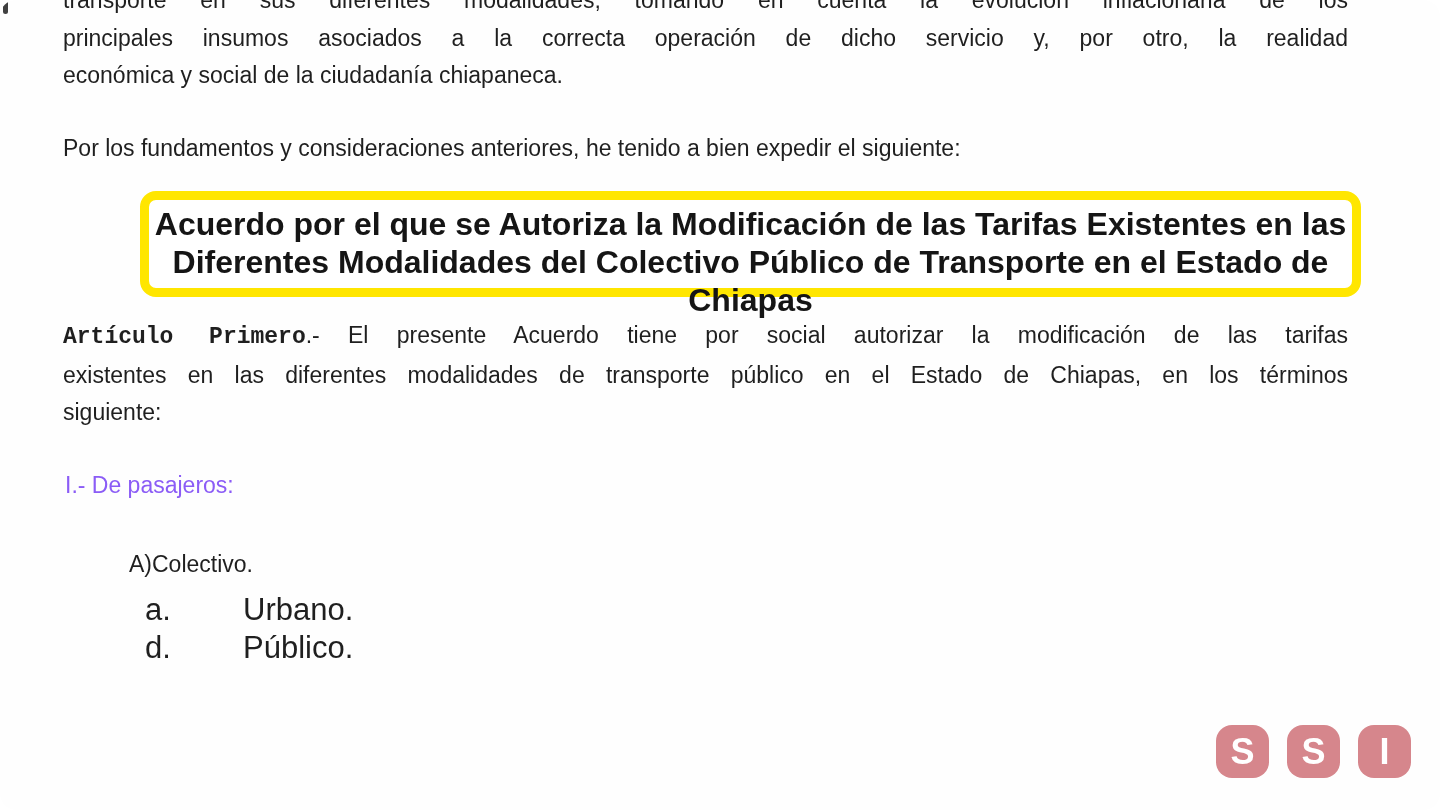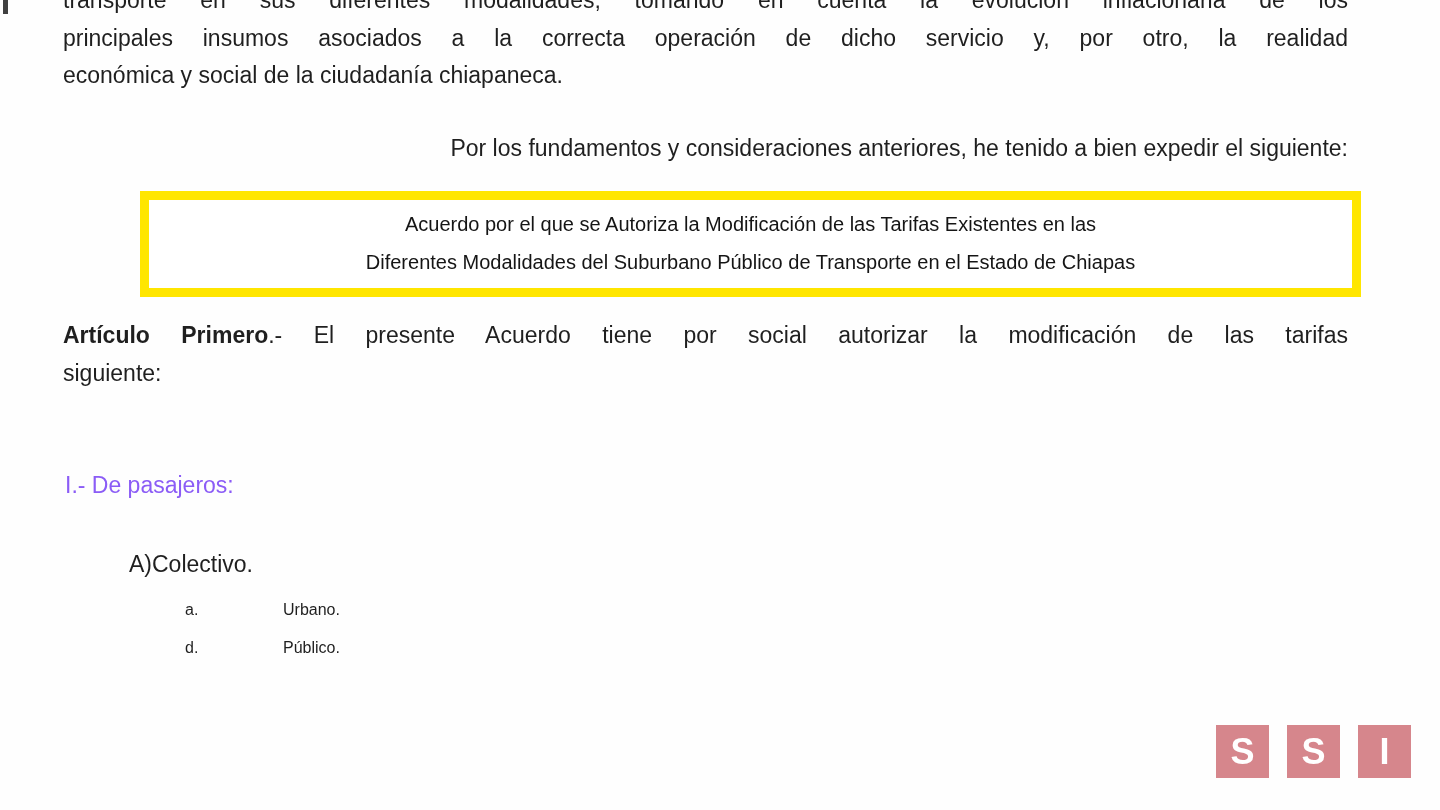--- a/index.html
+++ b/index.html
@@ -1,15 +1,15 @@
 <!DOCTYPE html>
 <html lang="es" style="--highlight-yellow: #ffe600; --watermark-red: #d6868c;"><head>
 <meta charset="utf-8">
 <style>
-  * { margin: 0; padding: 0; box-sizing: border-box; }
+  * { margin: 0; padding: 0; box-sizing: border-box; border-radius: 16px; }
   html, body { width: 1440px; height: 810px; }
   body {
     position: relative;
     background: #ffffff;
     font-family: "Liberation Sans", "DejaVu Sans", sans-serif;
     color: #212121;
     overflow: hidden;
   }
   .page { position: absolute; inset: 0; background: #fefefe; }
 
@@ -19,46 +19,46 @@
   }
 
   .textblock {
     position: absolute; left: 63px; width: 1285px;
     font-size: 23px; line-height: 37.5px; color: #1f1f1f;
   }
   .line { display: block; }
   .jl { text-align: justify; text-align-last: justify; }
 
   .para-top   { top: -18px; }
-  .intro-line { top: 130px; text-align: right; }
+  .intro-line { top: 130px; }
 
   .title-box {
     position: absolute; left: 140px; top: 191px;
     width: 1221px; height: 106px;
     border: 9px solid var(--highlight-yellow, #ffe600);
     background: #ffffff;
     padding-top: 5px;
   }
   .title-box .line {
-    text-align: center; font-weight: normal;
-    font-size: 20px; line-height: 38px; color: #151515;
+    text-align: center; font-weight: bold;
+    font-size: 32px; line-height: 38px; color: #151515;
   }
 
   .para-articulo { top: 317px; }
-  .para-articulo .bold-lead { font-weight: bold; }
+  .para-articulo .bold-lead { font-weight: bold; font-family: Liberation Mono, monospace; }
 
   .roman-item { position: absolute; left: 65px; top: 467px;
     font-size: 23px; line-height: 37.5px; color: #8b5cf6; }
 
   .letter-item { position: absolute; left: 107px; top: 546px;
     font-size: 23px; line-height: 37.5px; color: #1f1f1f; text-align: right; }
   .letter-item .marker { display: inline-block; width: 45px; }
 
   .sub-list { position: absolute; left: 145px; top: 591px;
-    font-size: 16px; line-height: 37.5px; color: #1f1f1f; margin-left: 40px; }
+    font-size: 31px; line-height: 37.5px; color: #1f1f1f; }
   .sub-list .marker { display: inline-block; width: 98px; }
 
   .ssi-logo { position: absolute; left: 1216px; top: 725px;
     display: flex; gap: 18px; }
   .ssi-square {
     width: 53px; height: 53px;
     background: var(--watermark-red, #d6868c);
     display: flex; align-items: center; justify-content: center;
     color: #ffffff; font-weight: bold; font-size: 36px;
     line-height: 1;
@@ -76,25 +76,26 @@
     <span class="line jl">principales insumos asociados a la correcta operación de dicho servicio y, por otro, la realidad</span>
     <span class="line">económica y social de la ciudadanía chiapaneca.</span>
   </div>
 
   <div class="textblock intro-line">
     <span class="line">Por los fundamentos y consideraciones anteriores, he tenido a bien expedir el siguiente:</span>
   </div>
 
   <div class="title-box">
     <span class="line">Acuerdo por el que se Autoriza la Modificación de las Tarifas Existentes en las</span>
-    <span class="line">Diferentes Modalidades del Suburbano Público de Transporte en el Estado de Chiapas</span>
+    <span class="line">Diferentes Modalidades del Colectivo Público de Transporte en el Estado de Chiapas</span>
   </div>
 
   <div class="textblock para-articulo">
     <span class="line jl"><span class="bold-lead">Artículo Primero</span><span>.- El presente Acuerdo tiene por social autorizar la modificación de las tarifas</span></span>
+    <span class="line jl">existentes en las diferentes modalidades de transporte público en el Estado de Chiapas, en los términos</span>
     <span class="line">siguiente:</span>
   </div>
 
   <div class="roman-item">
     <span>I.- De pasajeros:</span>
   </div>
 
   <div class="letter-item">
     <span class="marker">A)</span><span>Colectivo.</span>
   </div>

